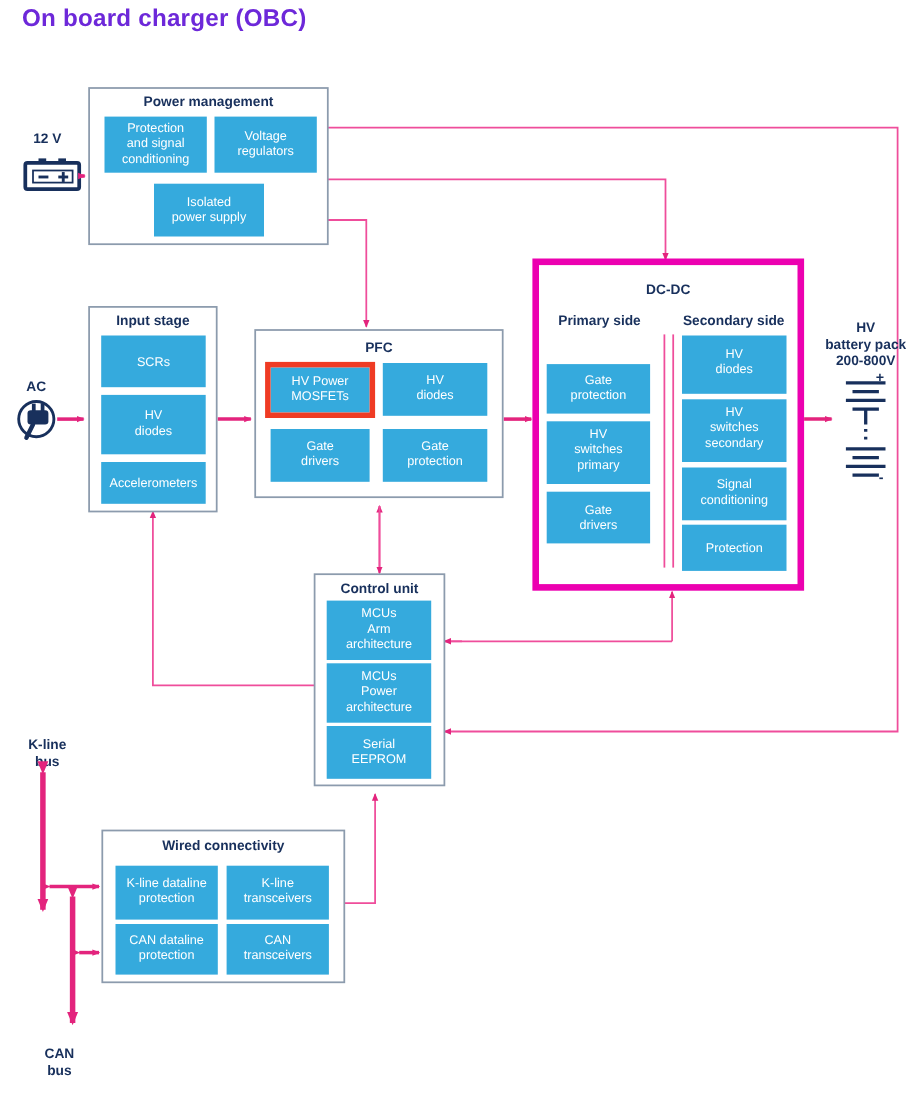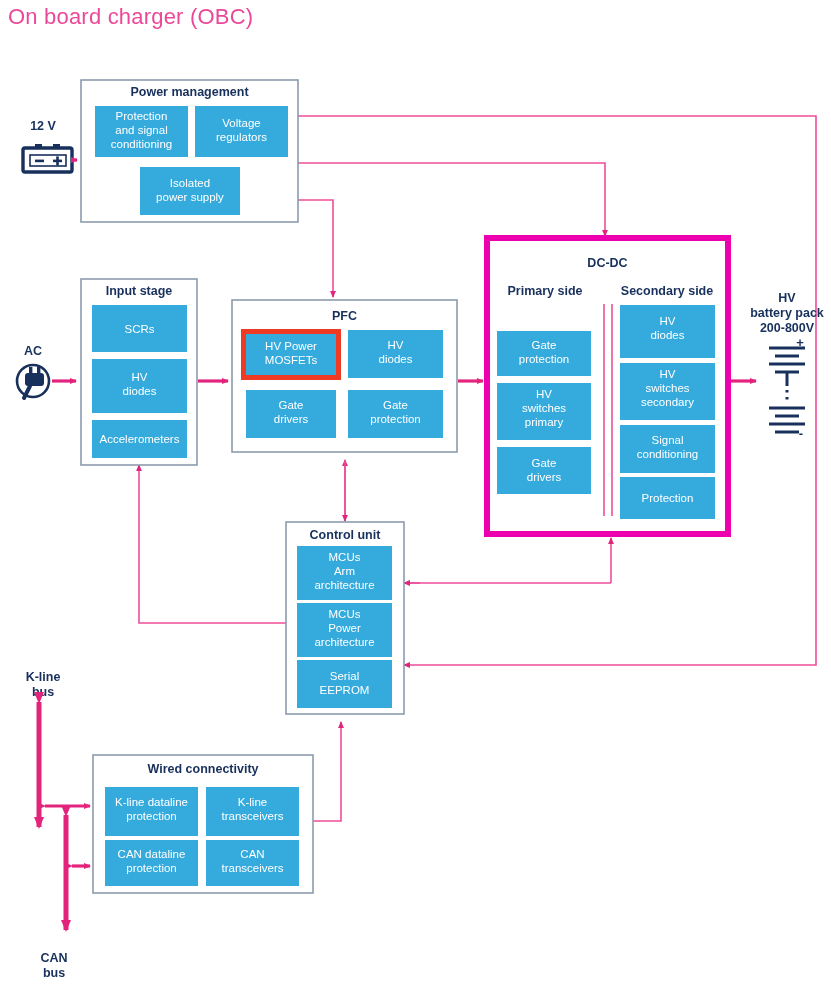--- a/index.html
+++ b/index.html
@@ -1,20 +1,20 @@
 <!DOCTYPE html>
 <html><head>
 <meta charset="utf-8">
 <style>
   html,body{margin:0;padding:0;background:#ffffff;}
   body{width:831px;height:998px;position:relative;
        font-family:"Liberation Sans","DejaVu Sans",sans-serif;
        -webkit-font-smoothing:antialiased;}
-  #page-title{position:absolute;left:8px;top:4px;font-size:22px;font-weight:normal;
-       color:#ec4899;letter-spacing:.2px;}
+  #page-title{position:absolute;left:20px;top:4px;font-size:22px;font-weight:bold;
+       color:#6d28d9;letter-spacing:.2px;}
   svg#diagram{position:absolute;left:0;top:0;width:831px;height:998px;}
   .grp-rect{fill:#ffffff;stroke:#8c9bad;stroke-width:1.6;}
   .grp-rect.hl{stroke:#ec00b0;stroke-width:6;}
   .blk{fill:#35aadd;}
   .blk-hl{fill:none;stroke:#ef3b24;stroke-width:5;}
   .grp-title{fill:#18305c;font-size:12.5px;font-weight:bold;text-anchor:middle;}
   .sub-title{fill:#18305c;font-size:12.5px;font-weight:bold;text-anchor:middle;}
   .blk-label{fill:#ffffff;font-size:11.5px;text-anchor:middle;}
   .ext-label{fill:#18305c;font-size:12.5px;font-weight:bold;text-anchor:middle;}
   .wire{stroke:#ef4d9b;stroke-width:1.6;fill:none;}

